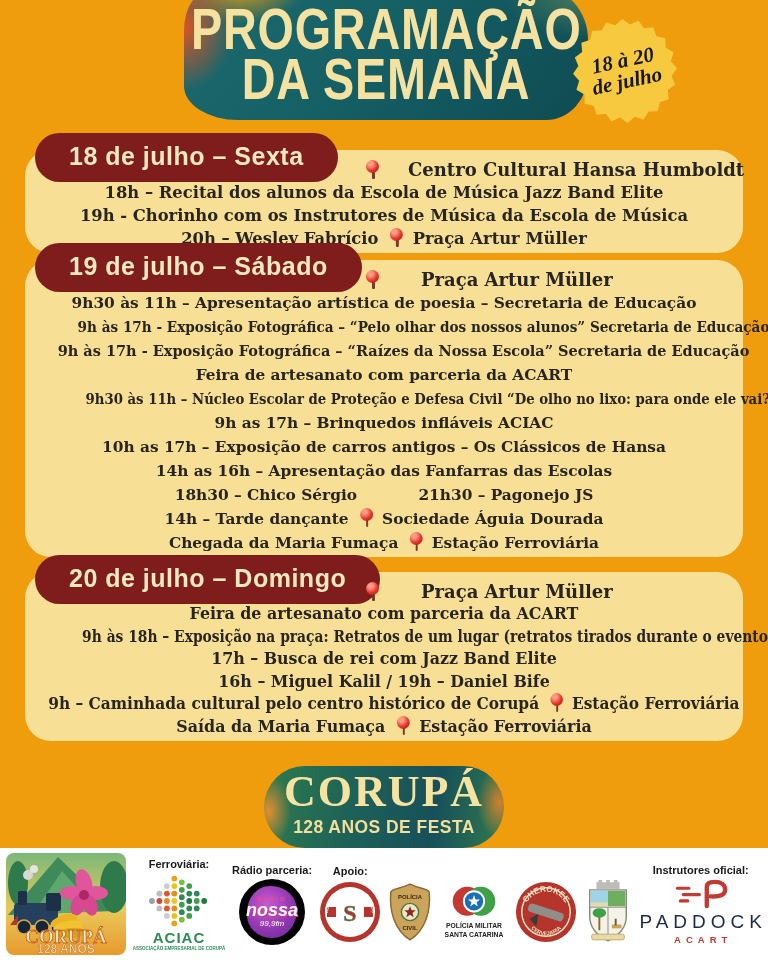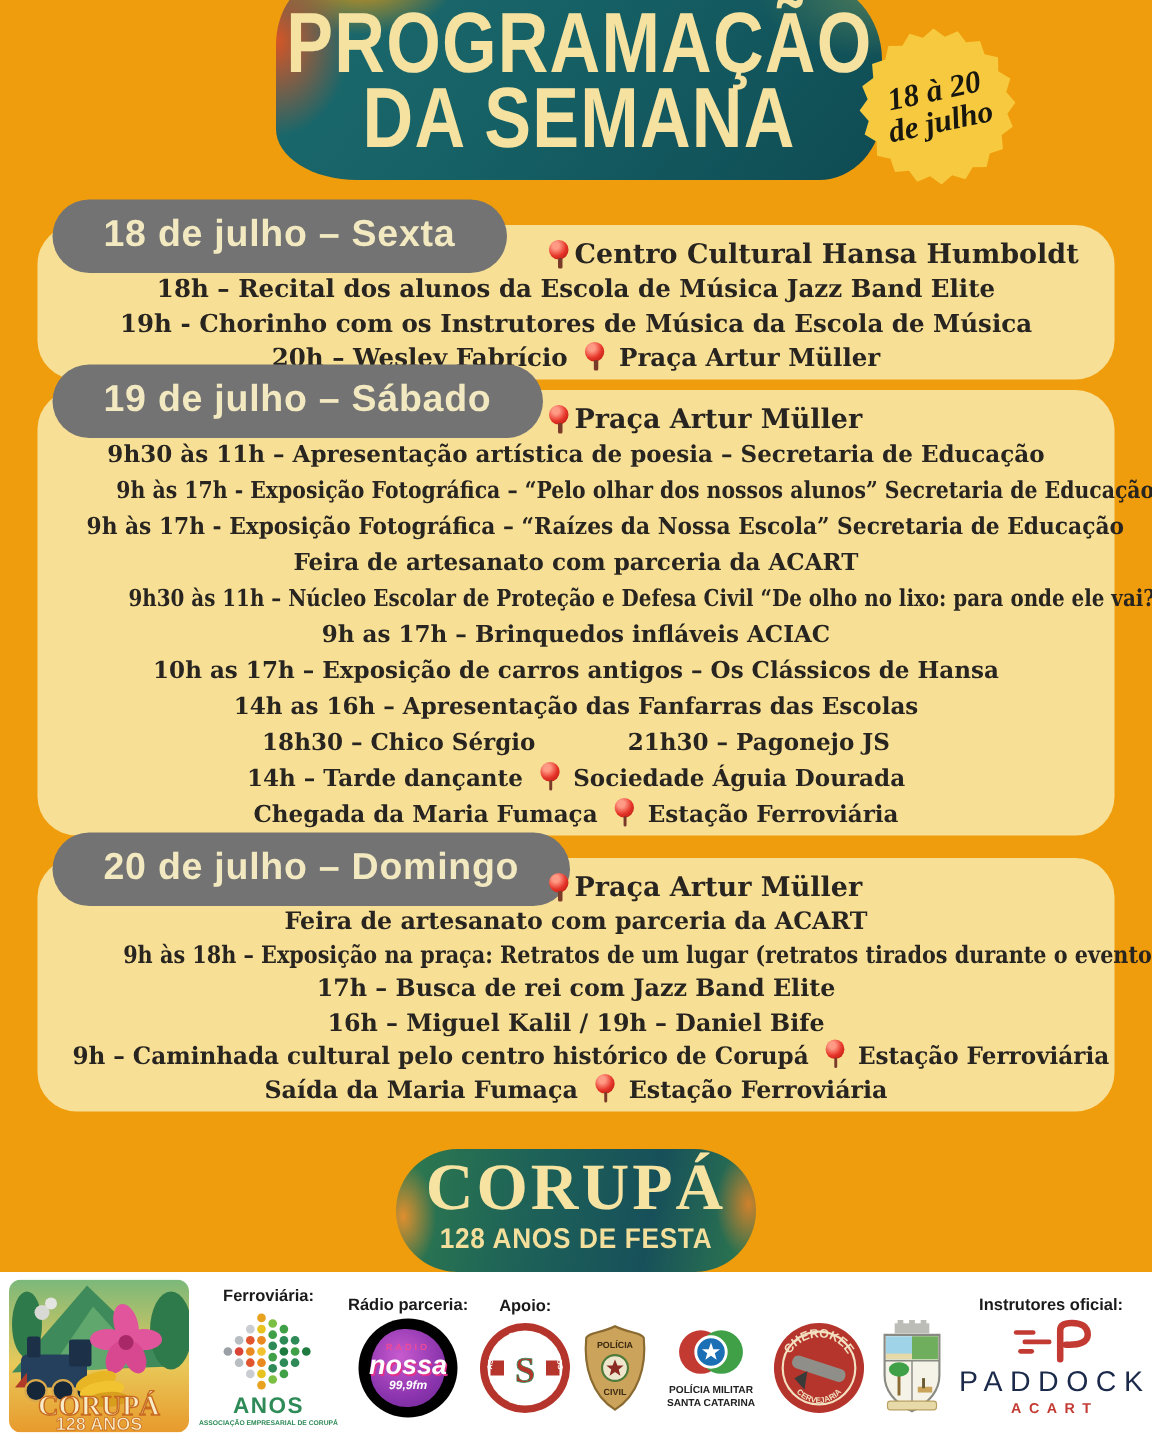--- a/index.html
+++ b/index.html
@@ -34,28 +34,29 @@
   }
 
   
   .day-card{
     position:absolute;left:25px;width:718px;background:#F7E096;border-radius:26px;
   }
   .sec-0{top:150px;height:103px;}
   .sec-1{top:260px;height:297px;}
   .sec-2{top:572px;height:169px;}
   .day-pill{
-    position:absolute;top:-17px;left:10px;background:#737373;color:#F3E9C1;
+    position:absolute;top:-17px;left:10px;background:#7f1d1d;color:#F3E9C1;
     border-radius:27px;padding:9px 34px 11px;font-weight:700;font-size:25px;
     letter-spacing:.5px;white-space:nowrap;
   }
   .venue-row{
     margin-left:335px;padding-top:9px;display:flex;align-items:center;
     font-family:"DejaVu Serif",serif;font-weight:700;font-size:18px;color:#282420;
     white-space:nowrap;
+    gap:38px;
   }
   .events{margin-top:1px;text-align:center;padding:0 10px;}
   .event-line{
     display:block;white-space:nowrap;
     font-family:"DejaVu Serif",serif;font-weight:700;font-size:16.5px;color:#282420;
   }
   .sec-0 .event-line{line-height:23px;}
   .sec-1 .event-line{line-height:24px;font-size:15.5px;}
   .sec-2 .event-line{line-height:22.5px;font-size:16px;}
 
@@ -100,21 +101,21 @@
     width:66px;height:66px;border-radius:50%;background:#000000;
     display:flex;flex-direction:column;align-items:center;justify-content:center;position:relative;
   }
   .nossa-blob{
     position:absolute;left:8px;top:7px;width:50px;height:52px;
     background:radial-gradient(circle at 40% 35%, #C85ACF 0%, #8C35AE 60%, #6E2596 100%);
     border-radius:46% 54% 50% 50% / 52% 48% 55% 45%;
   }
   .nossa-top{position:relative;font-size:6px;font-weight:700;color:#F04A98;letter-spacing:2px;}
   .nossa-name{position:relative;font-style:italic;font-weight:800;font-size:18px;line-height:17px;color:#FFFFFF;text-shadow:1px 1px 0 #E0308C;}
-  .nossa-freq{position:relative;font-style:italic;font-size:8px;font-weight:700;color:#FFF;}
+  .nossa-freq{position:relative;font-style:italic;font-size:8px;font-weight:400;color:#FFF;}
   .apoio-group{align-items:flex-start;text-align:right;}
   .apoio-logos{display:flex;align-items:center;gap:6px;}
   .paddock-icon{margin-bottom:1px;}
   .paddock-name{font-weight:400;font-size:19px;letter-spacing:5px;color:#1B2A4A;white-space:nowrap;margin-right:-5px;text-align:right;}
   .paddock-sub{font-weight:700;font-size:9.5px;letter-spacing:5px;color:#C23A32;white-space:nowrap;margin-right:-5px;margin-top:1px;}
 </style>
 </head>
 <body>
 
 <div class="poster">
@@ -270,21 +271,21 @@
             <circle cx="46" cy="22" r="3.1" fill="#2E8B57"></circle>
             <circle cx="46" cy="30" r="3.1" fill="#1F7A3F"></circle>
             <circle cx="46" cy="38" r="3.1" fill="#2E8B57"></circle>
             <circle cx="46" cy="46" r="3.1" fill="#3FA047"></circle>
           <circle cx="54" cy="22" r="3.1" fill="#2E8B57"></circle>
             <circle cx="54" cy="30" r="3.1" fill="#3FA047"></circle>
             <circle cx="54" cy="38" r="3.1" fill="#2E8B57"></circle>
           <circle cx="62" cy="30" r="3.1" fill="#1F7A3F"></circle>
         </g>
       </svg>
-      <div class="aciac-name">ANOS</div>
+      <div class="aciac-name">ACIAC</div>
       <div class="aciac-caption">ASSOCIAÇÃO EMPRESARIAL DE CORUPÁ</div>
     </div>
 
     <div class="sponsor-group">
       <div class="sponsor-label">Rádio parceria:</div>
       <div class="nossa-circle">
         <div class="nossa-blob"></div>
         <div class="nossa-top">RADIO</div>
         <div class="nossa-name">nossa</div>
         <div class="nossa-freq">99,9fm</div>

